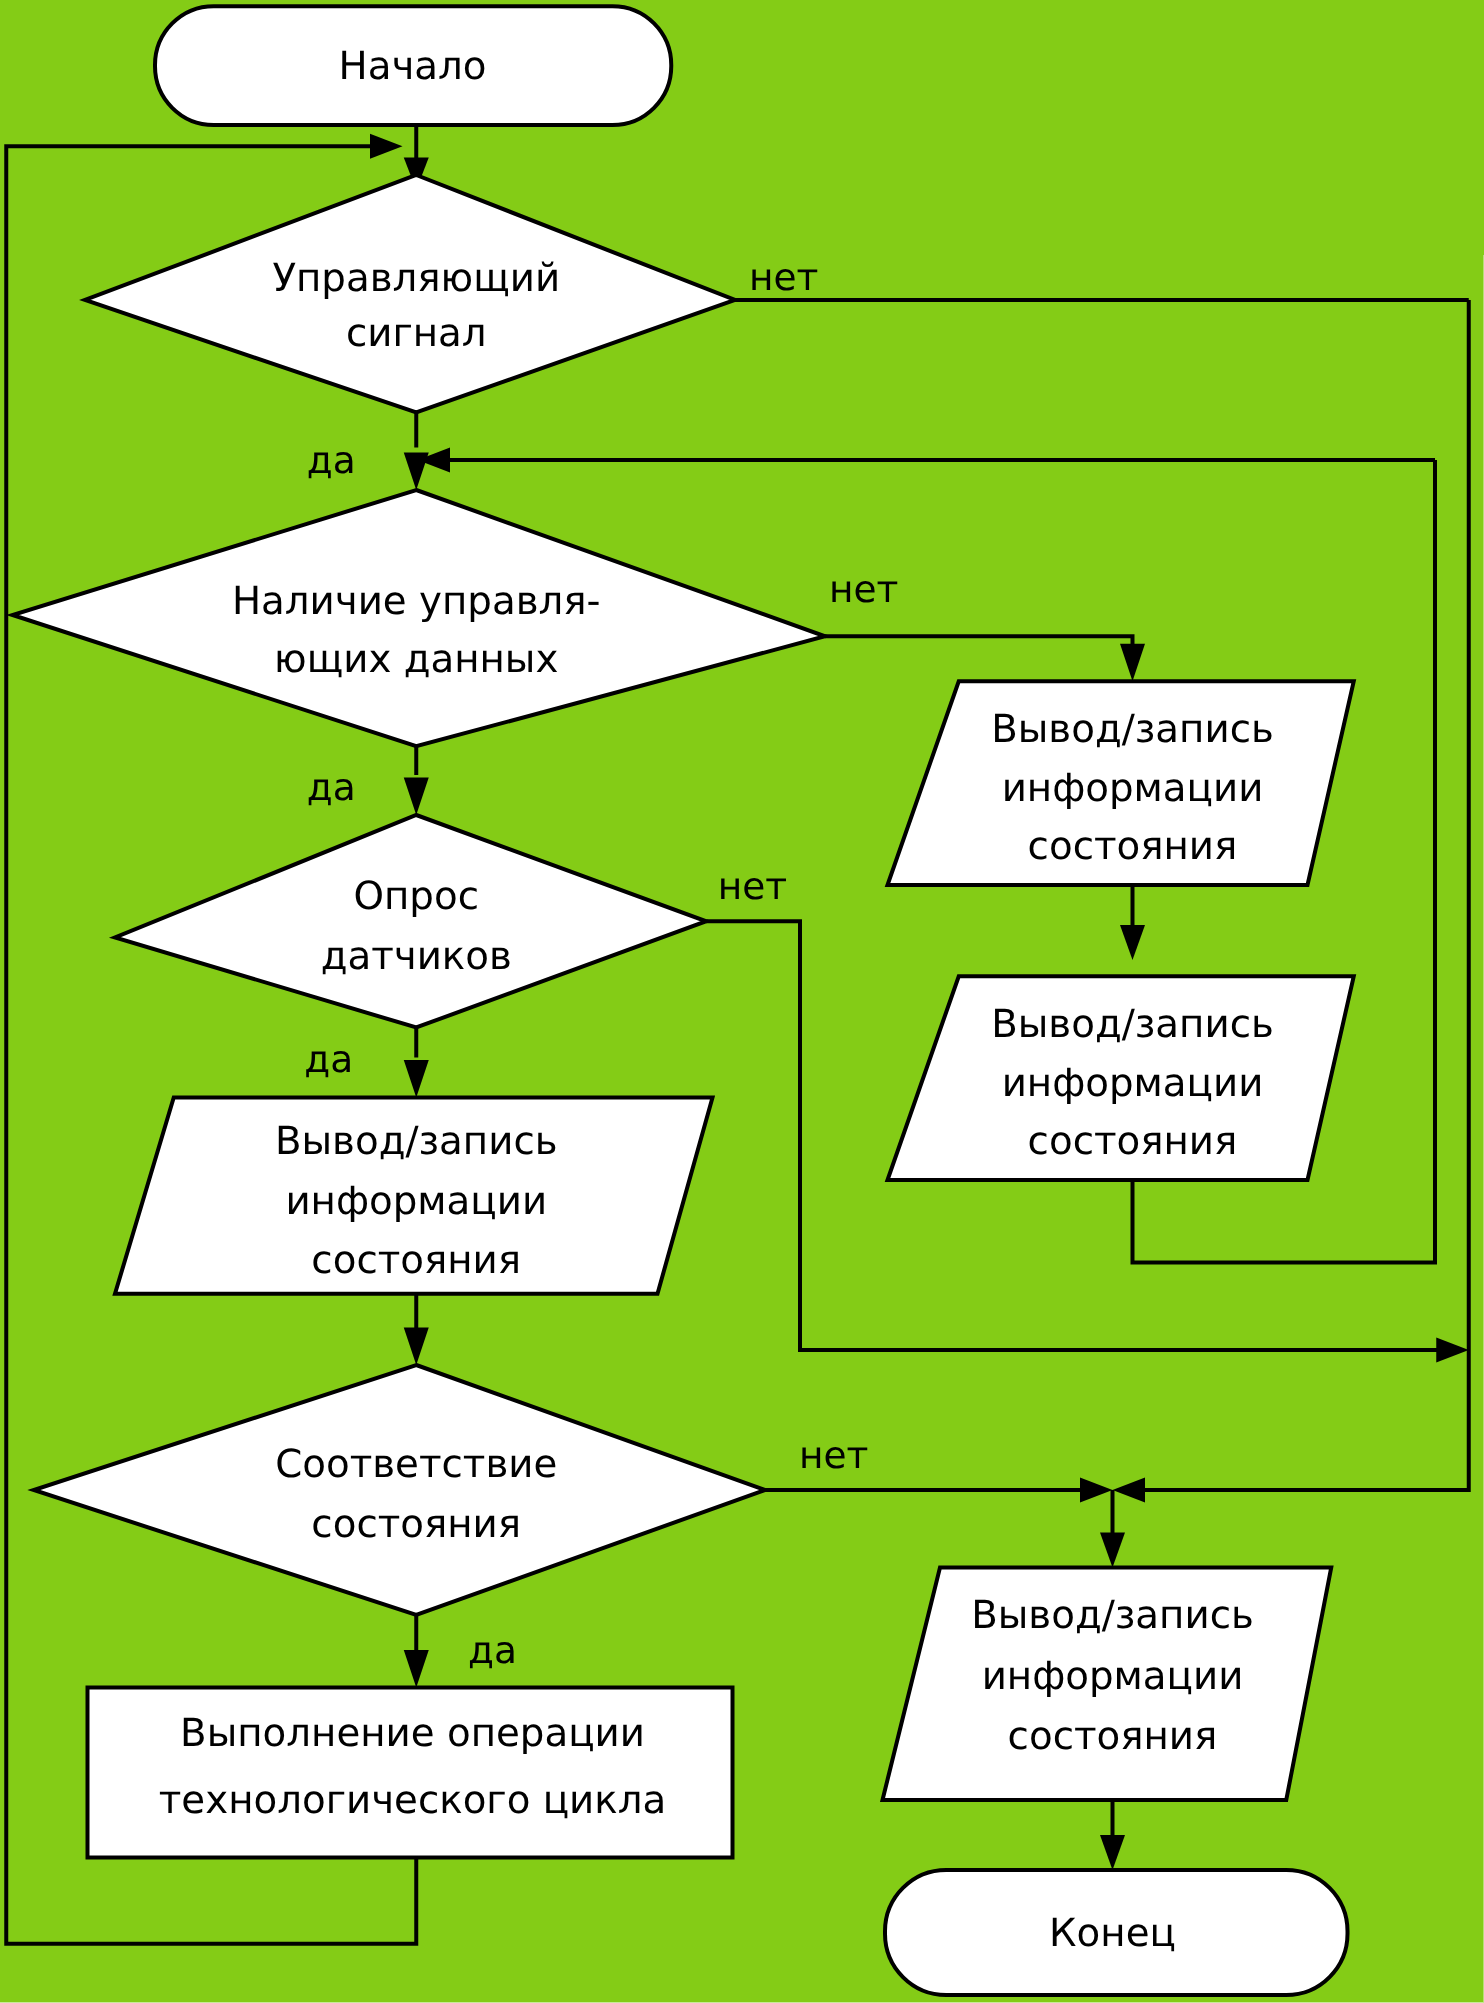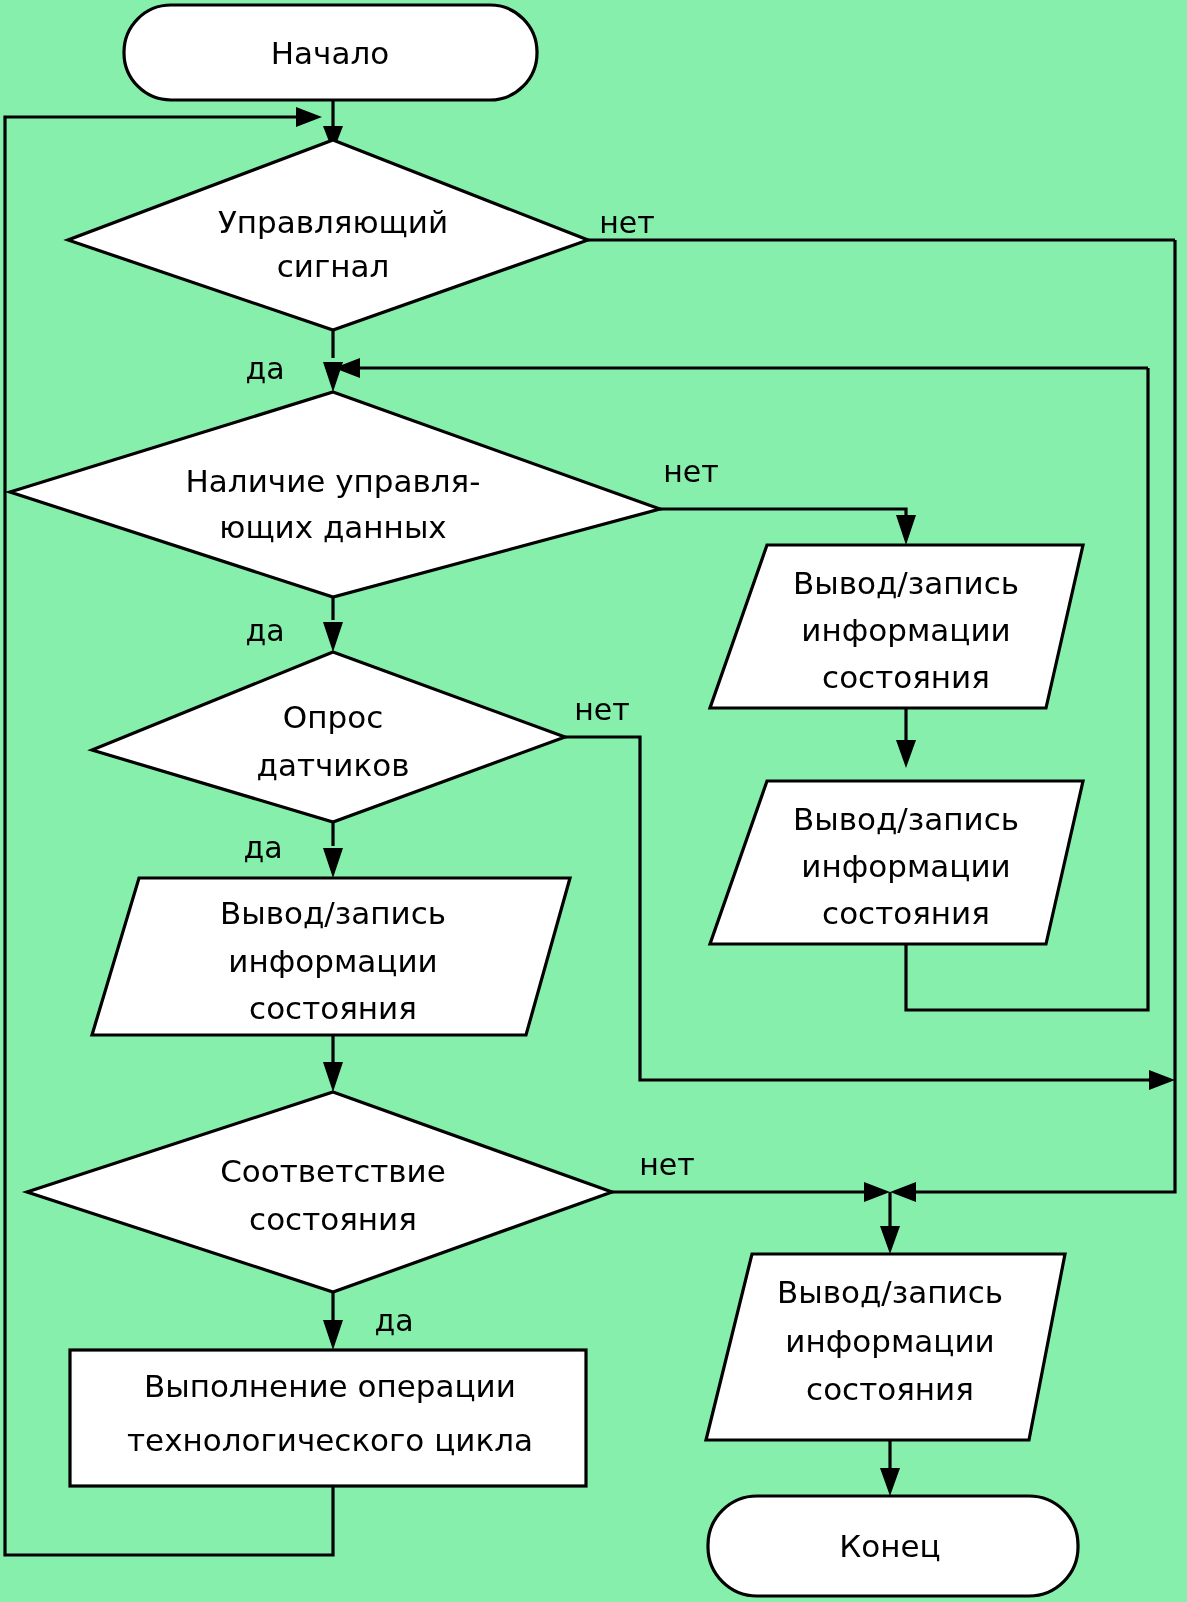--- a/index.html
+++ b/index.html
@@ -10,21 +10,21 @@
   }
   body {
     width: 1187px;
     height: 1602px;
     font-family: "DejaVu Sans", sans-serif;
   }
   #flowchart-root {
     position: relative;
     width: 1187px;
     height: 1602px;
-    background: #86efac;
+    background: #84cc16;
   }
   svg#diagram {
     display: block;
     width: 1187px;
     height: 1602px;
   }
   .shape {
     fill: #ffffff;
     stroke: #000000;
     stroke-width: 3.2;

